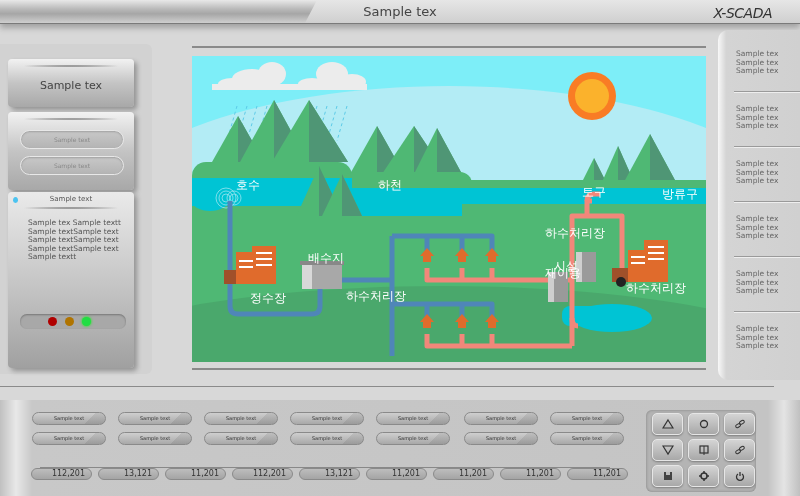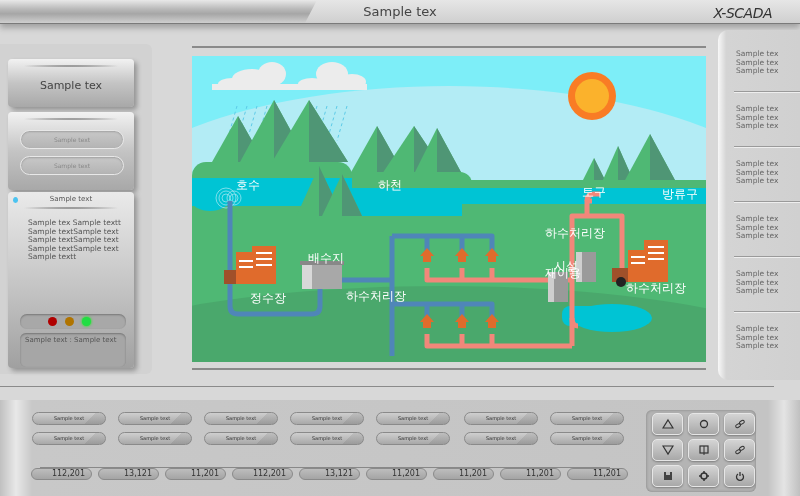--- a/index.html
+++ b/index.html
@@ -64,21 +64,20 @@
       <div>Sample textSample text</div>
       <div>Sample textSample text</div>
       <div>Sample textSample text</div>
       <div>Sample textt</div>
     </div>
     <div class="lights">
       <div class="light" style="left:28px;background:#b00000"></div>
       <div class="light" style="left:45px;background:#b07400"></div>
       <div class="light" style="left:62px;background:#22dd44;box-shadow:0 0 3px #0f0"></div>
     </div>
-    <div class="statusbox">Sample text : Sample text</div>
   </div>
 </div>
 
 <div class="hline" style="left:192px;top:46px;width:514px"></div>
 <div class="mainframe">
   <svg width="514" height="306" viewBox="0 0 514 306">
     <rect width="514" height="306" fill="#7deef8"></rect>
     <ellipse cx="257" cy="170" rx="360" ry="140" fill="#b3ecf5"></ellipse>
 
     <g fill="#ececec">

